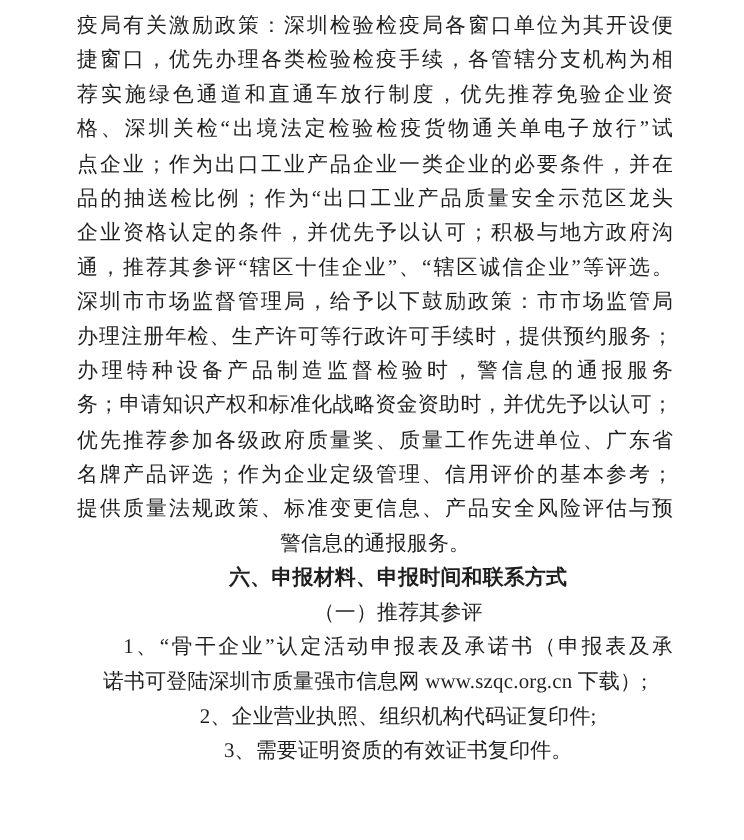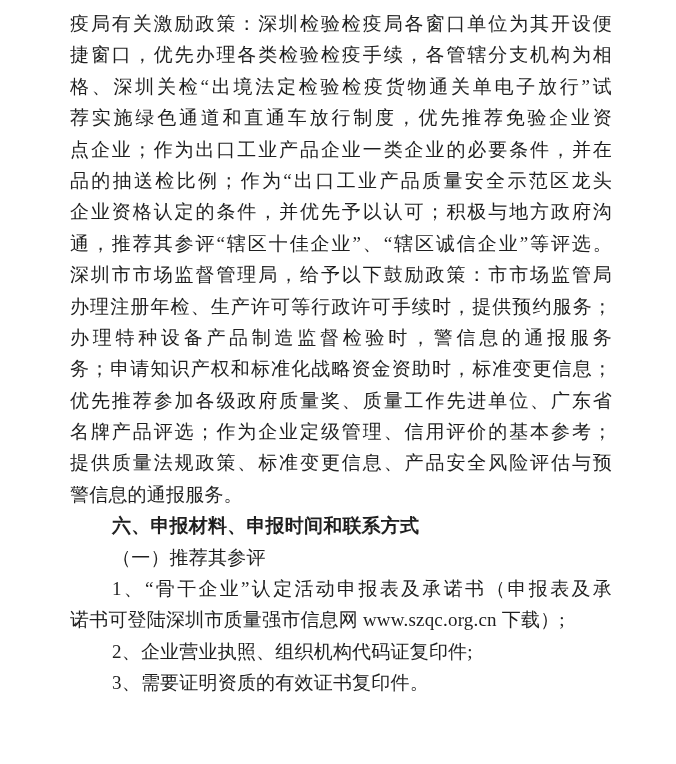--- a/index.html
+++ b/index.html
@@ -17,46 +17,47 @@
     font-family: "Liberation Serif", "DejaVu Serif", serif;
     color: #1f1f1f;
   }
   .text-block { width: 542px; }
   .line {
     font-size: 19px;
     height: 31.4px;
     line-height: 31.4px;
     white-space: nowrap;
     letter-spacing: 0.2px;
+    text-align: center;
   }
   .line.justify {
     white-space: normal;
     text-align: justify;
     text-align-last: justify;
   }
   .line.indent { padding-left: 42px; font-family: Liberation Serif, serif; }
   .line.bold { font-weight: bold; }
 </style>
 </head>
 <body>
 
 <div class="page">
   <div class="text-block" id="doc-body">
       <div class="line justify">疫局有关激励政策：深圳检验检疫局各窗口单位为其开设便</div>
       <div class="line justify">捷窗口，优先办理各类检验检疫手续，各管辖分支机构为相</div>
+      <div class="line justify">荐实施绿色通道和直通车放行制度，优先推荐免验企业资</div>
       <div class="line justify">格、深圳关检“出境法定检验检疫货物通关单电子放行”试</div>
-      <div class="line justify">荐实施绿色通道和直通车放行制度，优先推荐免验企业资</div>
       <div class="line justify">点企业；作为出口工业产品企业一类企业的必要条件，并在</div>
       <div class="line justify">品的抽送检比例；作为“出口工业产品质量安全示范区龙头</div>
       <div class="line justify">企业资格认定的条件，并优先予以认可；积极与地方政府沟</div>
       <div class="line justify">通，推荐其参评“辖区十佳企业”、“辖区诚信企业”等评选。</div>
       <div class="line justify">深圳市市场监督管理局，给予以下鼓励政策：市市场监管局</div>
       <div class="line justify">办理注册年检、生产许可等行政许可手续时，提供预约服务；</div>
       <div class="line justify">办理特种设备产品制造监督检验时，警信息的通报服务</div>
-      <div class="line justify">务；申请知识产权和标准化战略资金资助时，标准变更信息；</div>
+      <div class="line justify">务；申请知识产权和标准化战略资金资助时，并优先予以认可；</div>
       <div class="line justify">优先推荐参加各级政府质量奖、质量工作先进单位、广东省</div>
       <div class="line justify">名牌产品评选；作为企业定级管理、信用评价的基本参考；</div>
       <div class="line justify">提供质量法规政策、标准变更信息、产品安全风险评估与预</div>
       <div class="line">警信息的通报服务。</div>
       <div class="line indent bold">六、申报材料、申报时间和联系方式</div>
       <div class="line indent">（一）推荐其参评</div>
       <div class="line justify indent">1、“骨干企业”认定活动申报表及承诺书（申报表及承</div>
       <div class="line">诺书可登陆深圳市质量强市信息网 www.szqc.org.cn 下载）;</div>
       <div class="line indent">2、企业营业执照、组织机构代码证复印件;</div>
       <div class="line indent">3、需要证明资质的有效证书复印件。</div>

